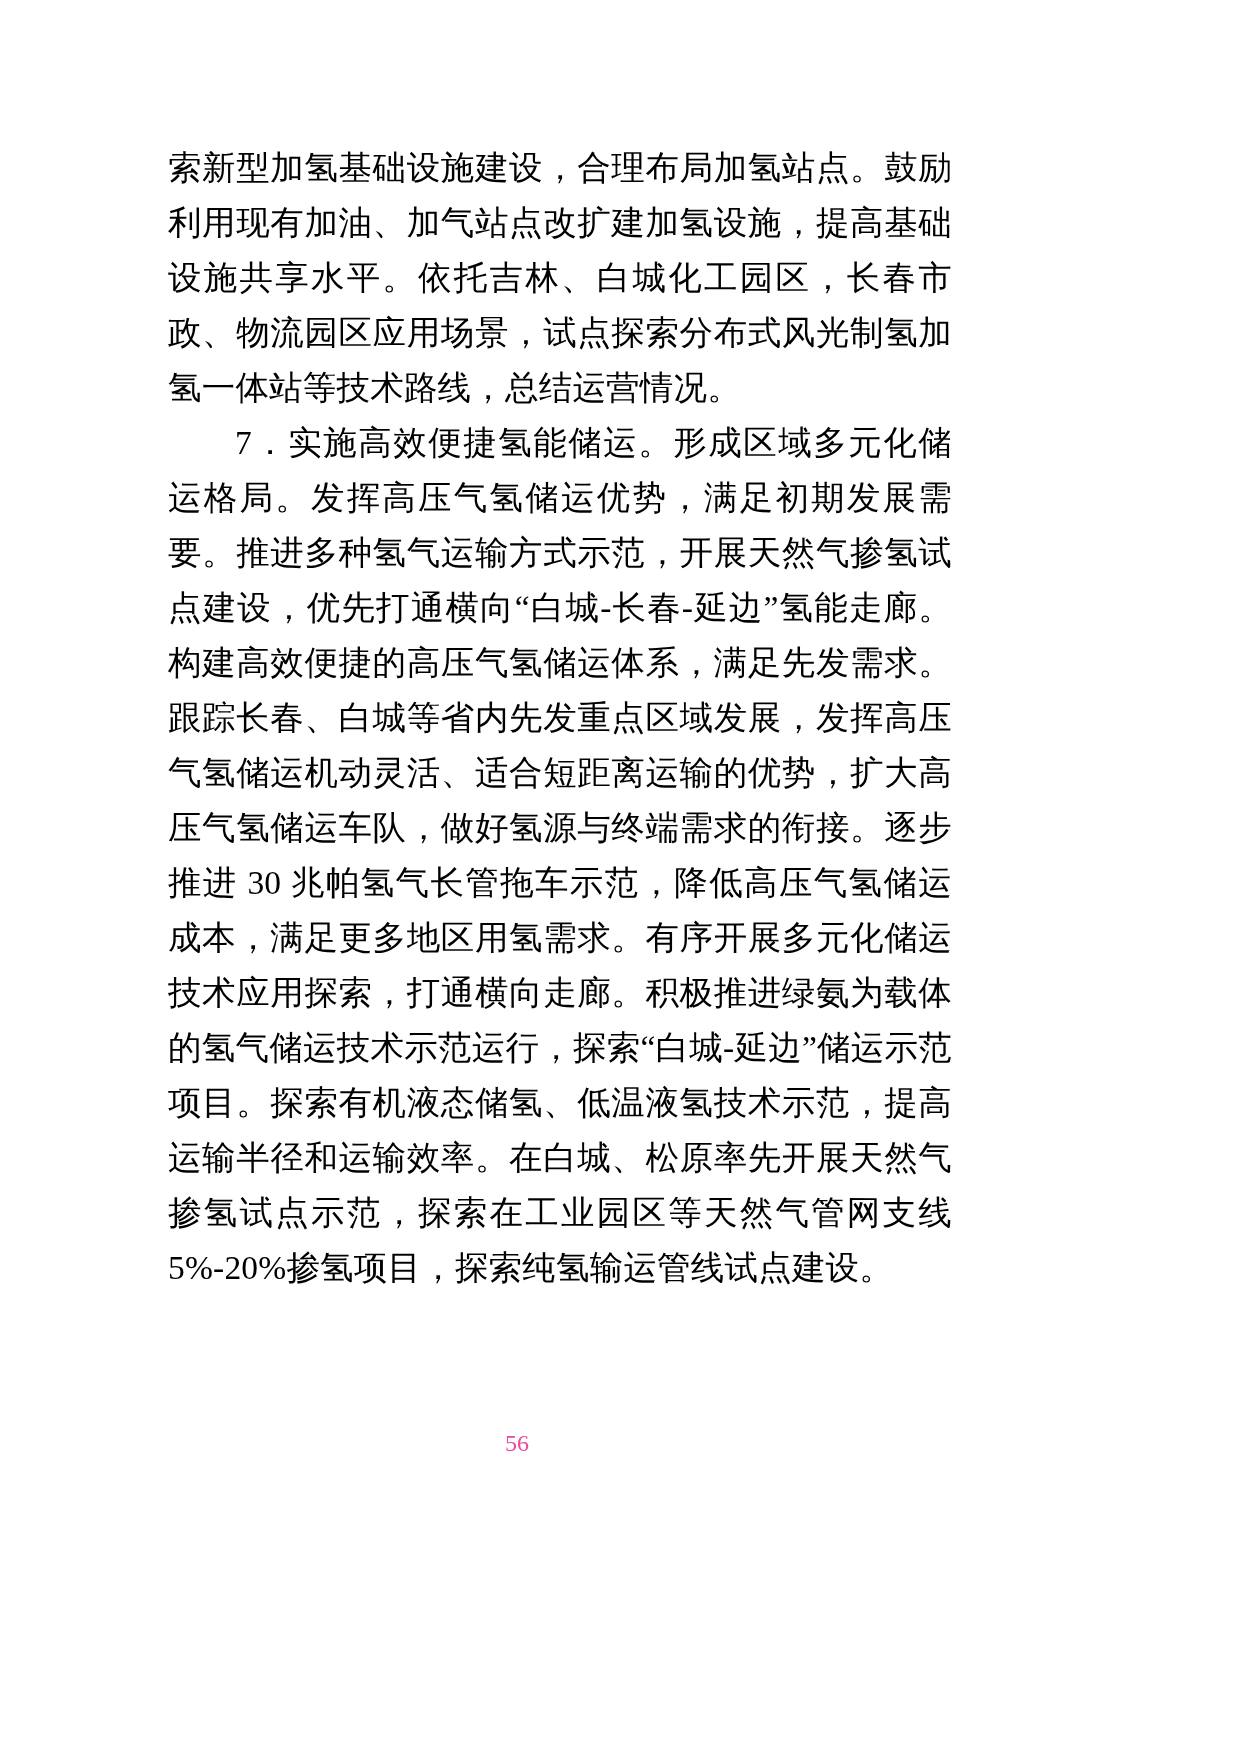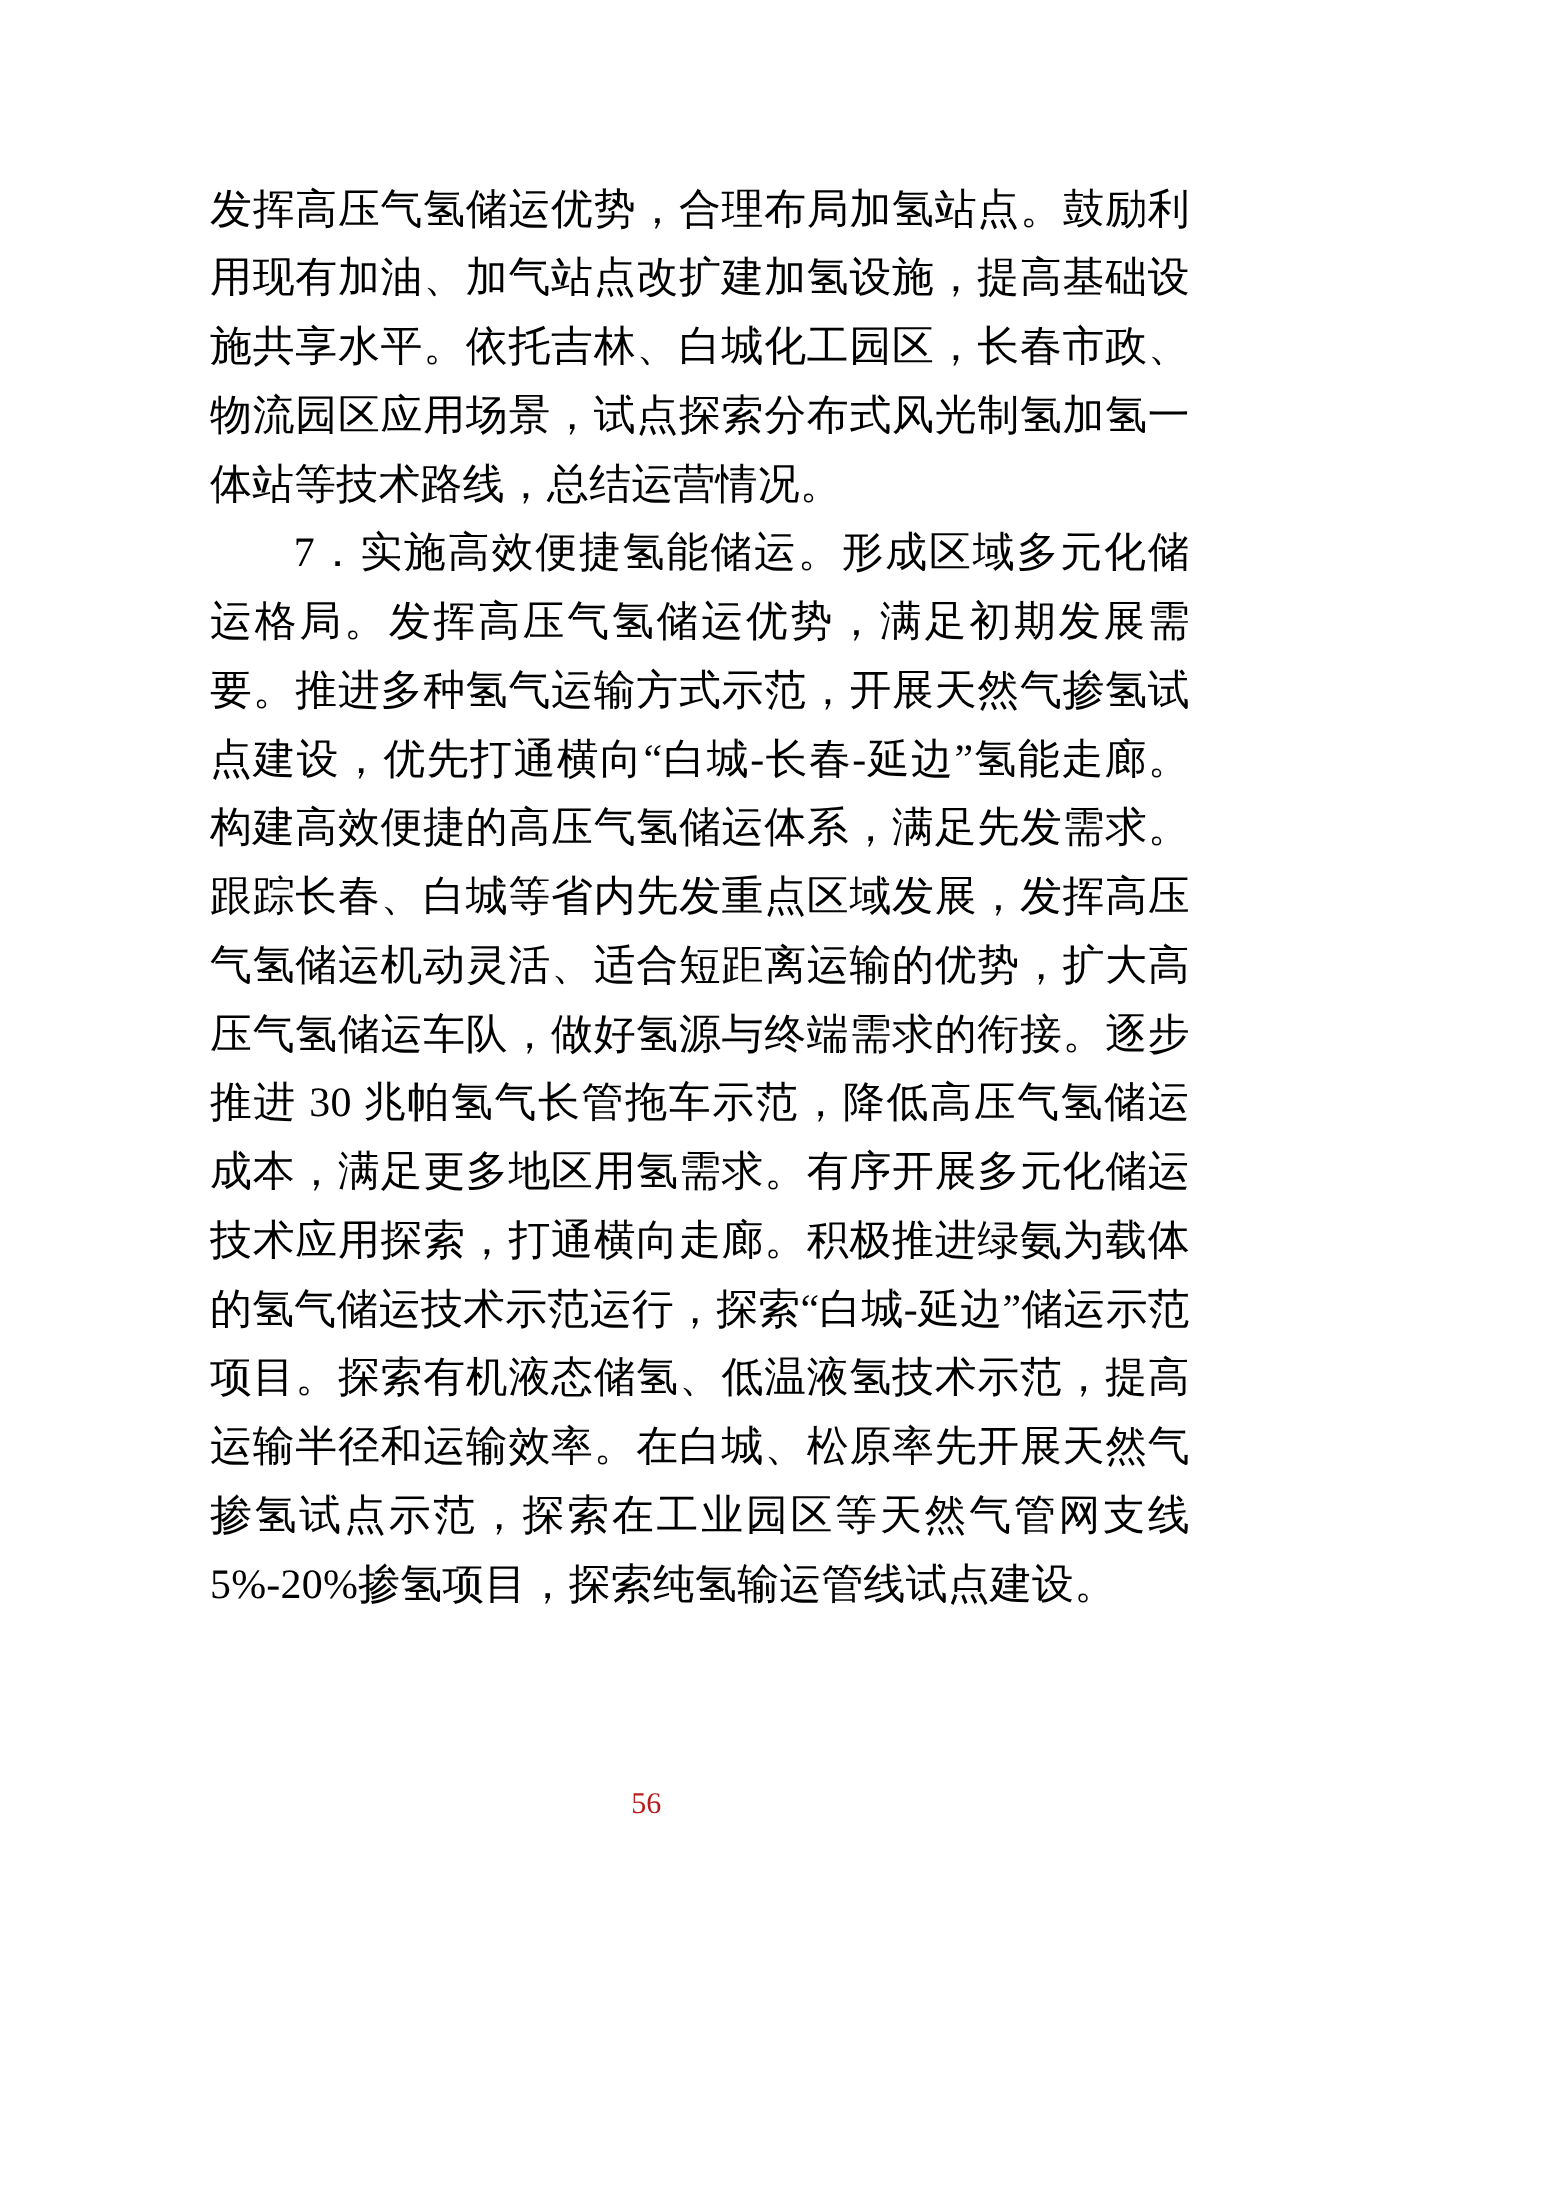--- a/index.html
+++ b/index.html
@@ -47,31 +47,31 @@
     font-weight: normal;
   }
   .footer {
     position: absolute;
     left: 0;
     top: 1430px;
     width: 1034px;
     text-align: center;
     font-size: 24px;
     font-family: "Liberation Serif", "DejaVu Serif", serif;
-    color: #b91c1c;
+    color: #ec4899;
   }
 </style>
 </head>
 <body>
 
 <div class="page">
 
   <div class="content">
 
-    <p class="para">发挥高压气氢储运优势，合理布局加氢站点。鼓励利用现有加油、加气站点改扩建加氢设施，提高基础设施共享水平。依托吉林、白城化工园区，长春市政、物流园区应用场景，试点探索分布式风光制氢加氢一体站等技术路线，总结运营情况。</p>
+    <p class="para">索新型加氢基础设施建设，合理布局加氢站点。鼓励利用现有加油、加气站点改扩建加氢设施，提高基础设施共享水平。依托吉林、白城化工园区，长春市政、物流园区应用场景，试点探索分布式风光制氢加氢一体站等技术路线，总结运营情况。</p>
 
     <p class="para indent"><span class="bold">7．实施高效便捷氢能储运。</span><span>形成区域多元化储运格局。发挥高压气氢储运优势，满足初期发展需要。推进多种氢气运输方式示范，开展天然气掺氢试点建设，优先打通横向“白城-长春-延边”氢能走廊。构建高效便捷的高压气氢储运体系，满足先发需求。跟踪长春、白城等省内先发重点区域发展，发挥高压气氢储运机动灵活、适合短距离运输的优势，扩大高压气氢储运车队，做好氢源与终端需求的衔接。逐步推进 30 兆帕氢气长管拖车示范，降低高压气氢储运成本，满足更多地区用氢需求。有序开展多元化储运技术应用探索，打通横向走廊。积极推进绿氨为载体的氢气储运技术示范运行，探索“白城-延边”储运示范项目。探索有机液态储氢、低温液氢技术示范，提高运输半径和运输效率。在白城、松原率先开展天然气掺氢试点示范，探索在工业园区等天然气管网支线 5%-20%掺氢项目，探索纯氢输运管线试点建设。</span></p>
 
   </div>
 
   <div class="footer">56</div>
 
 </div>
 
 </body></html>

